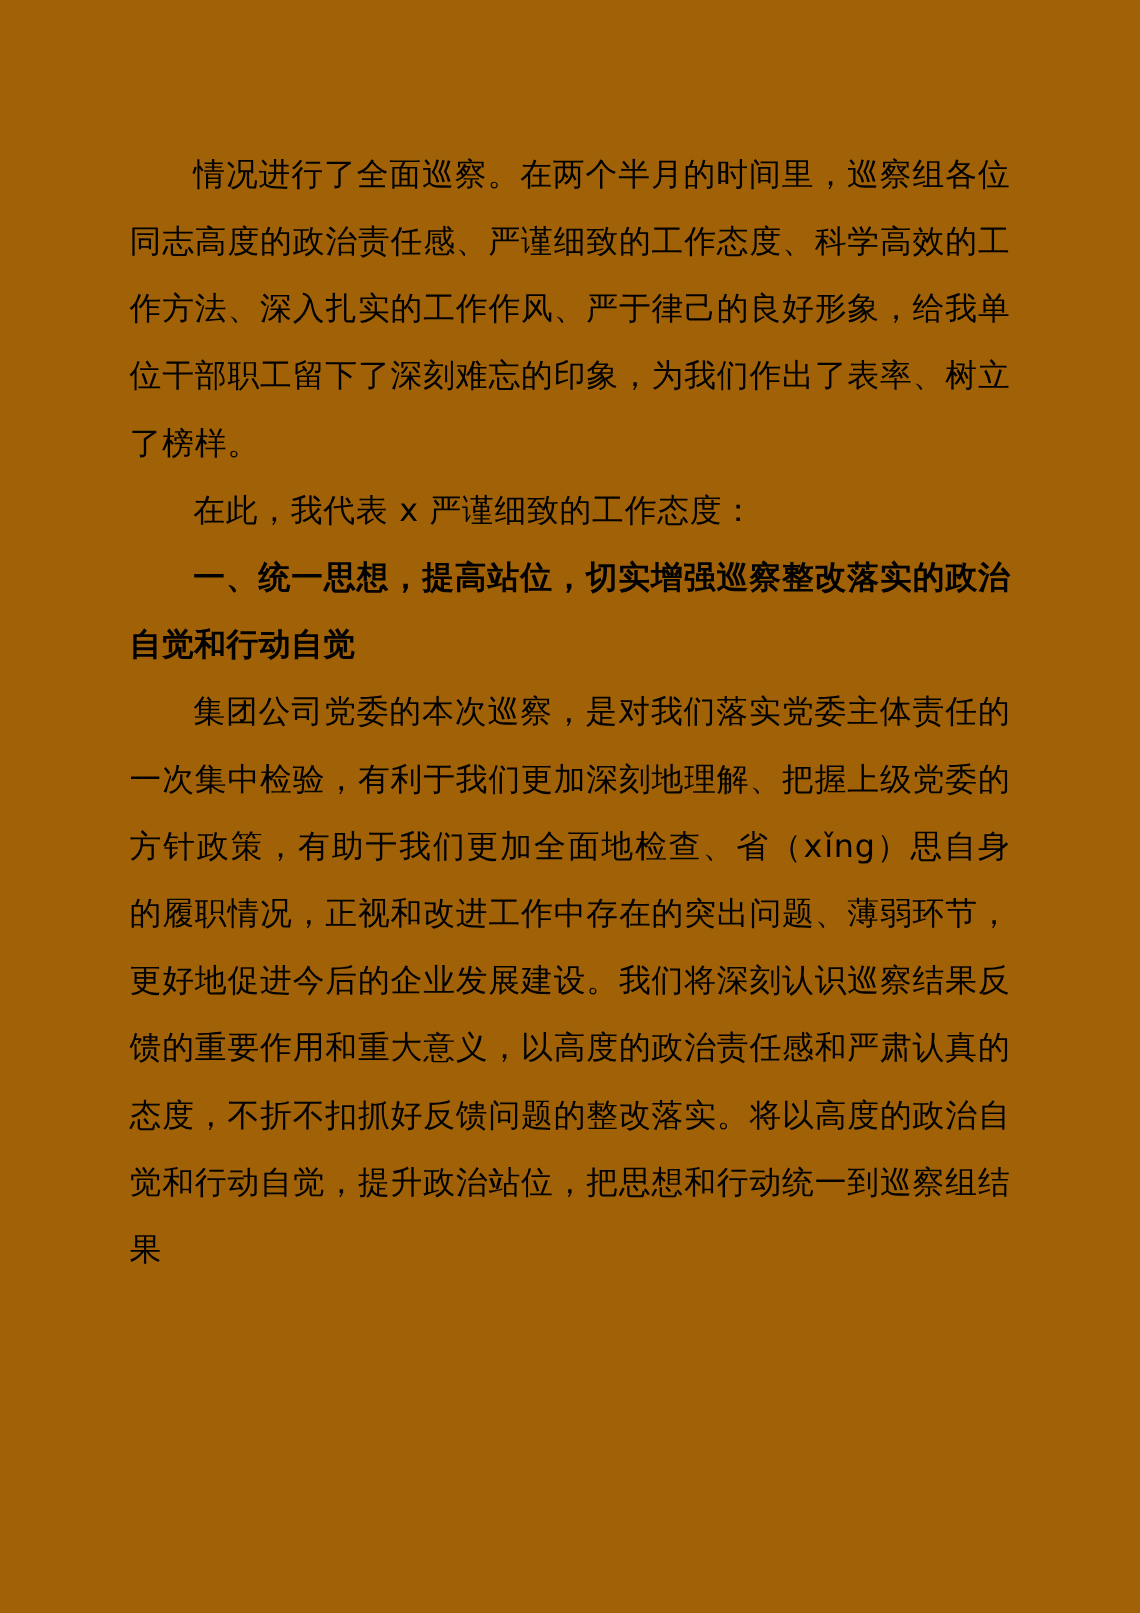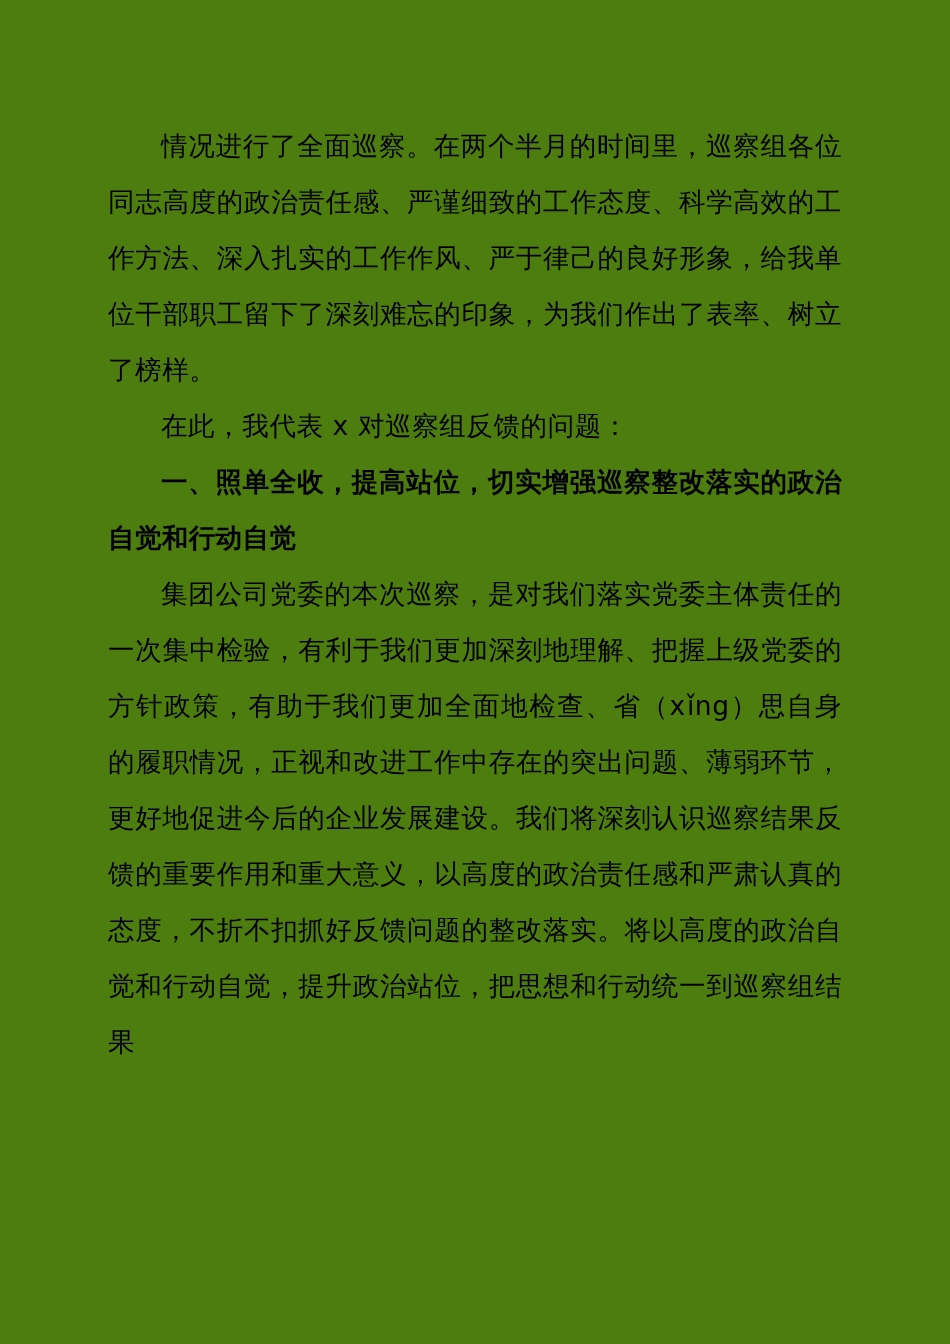--- a/index.html
+++ b/index.html
@@ -12,21 +12,21 @@
     height: 1344px;
     font-family: "DejaVu Sans", "Liberation Sans", sans-serif;
     color: #000000;
   }
   .page {
     position: relative;
     width: 950px;
     height: 1344px;
     box-sizing: border-box;
     padding: 118px 108px 60px 108px;
-    background: #4d7c0f;
+    background: #a16207;
   }
   .doc-body {
     font-size: 26.5px;
     line-height: 56px;
     text-align: justify;
     text-justify: inter-ideograph;
     letter-spacing: 0.6px;
   }
   p.para {
     margin: 0;
@@ -38,17 +38,17 @@
     font-weight: bold;
     letter-spacing: 0.4px;
   }
 </style>
 </head>
 <body>
 
 <div class="page">
   <div class="doc-body">
     <p class="para">情况进行了全面巡察。在两个半月的时间里，巡察组各位同志高度的政治责任感、严谨细致的工作态度、科学高效的工作方法、深入扎实的工作作风、严于律己的良好形象，给我单位干部职工留下了深刻难忘的印象，为我们作出了表率、树立了榜样。</p>
-    <p class="para">在此，我代表 x 对巡察组反馈的问题：</p>
-    <p class="heading">一、照单全收，提高站位，切实增强巡察整改落实的政治自觉和行动自觉</p>
+    <p class="para">在此，我代表 x 严谨细致的工作态度：</p>
+    <p class="heading">一、统一思想，提高站位，切实增强巡察整改落实的政治自觉和行动自觉</p>
     <p class="para">集团公司党委的本次巡察，是对我们落实党委主体责任的一次集中检验，有利于我们更加深刻地理解、把握上级党委的方针政策，有助于我们更加全面地检查、省（ⅹǐng）思自身的履职情况，正视和改进工作中存在的突出问题、薄弱环节，更好地促进今后的企业发展建设。我们将深刻认识巡察结果反馈的重要作用和重大意义，以高度的政治责任感和严肃认真的态度，不折不扣抓好反馈问题的整改落实。将以高度的政治自觉和行动自觉，提升政治站位，把思想和行动统一到巡察组结果</p>
   </div>
 </div>
 
 </body></html>

